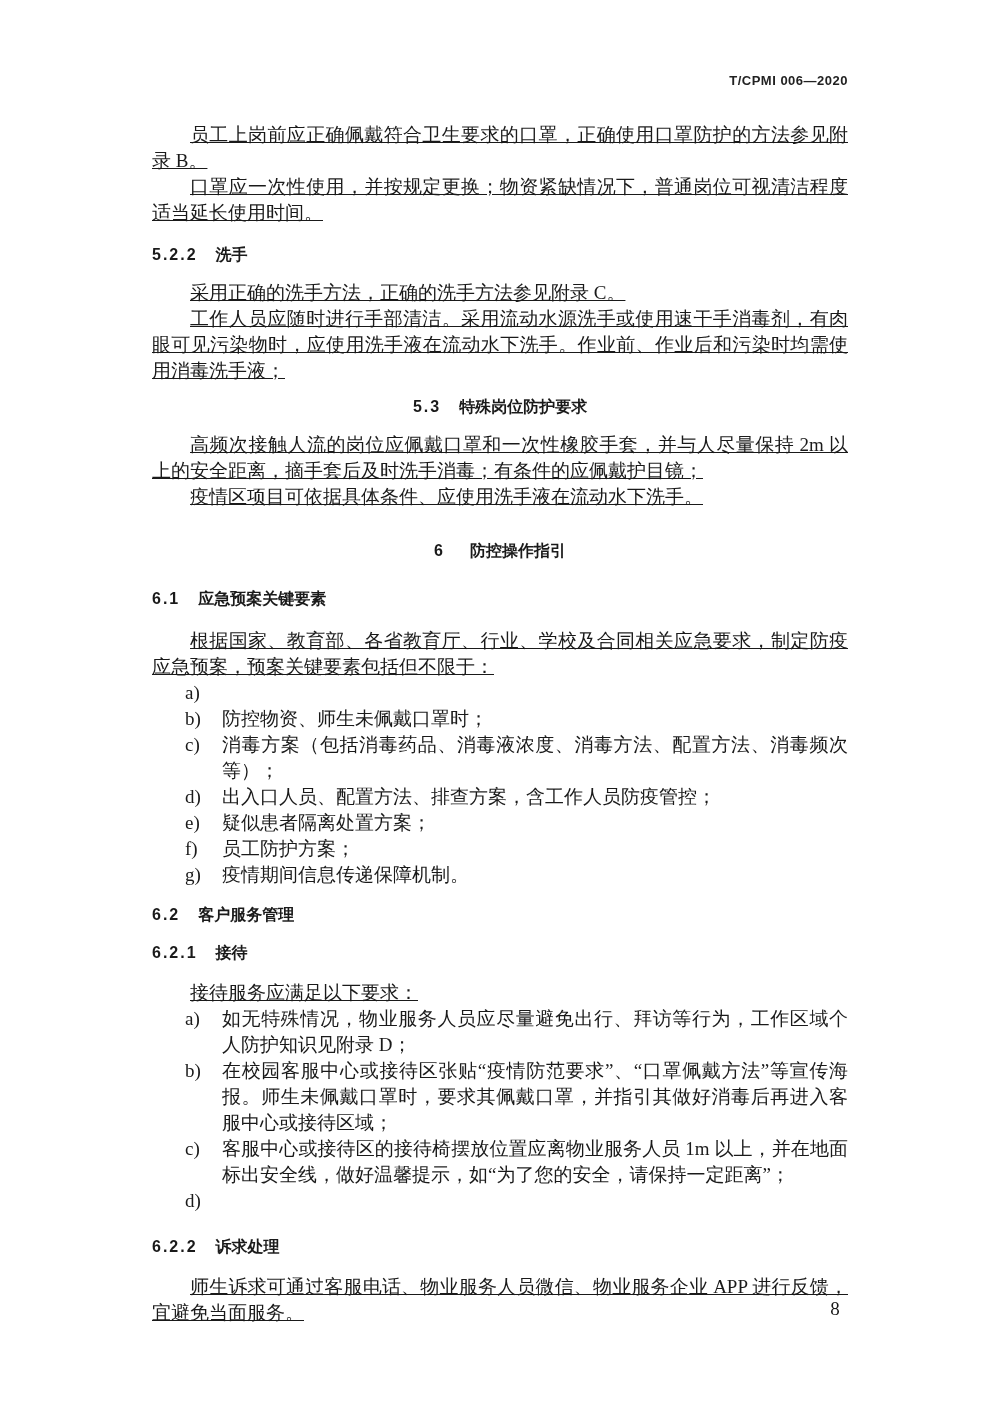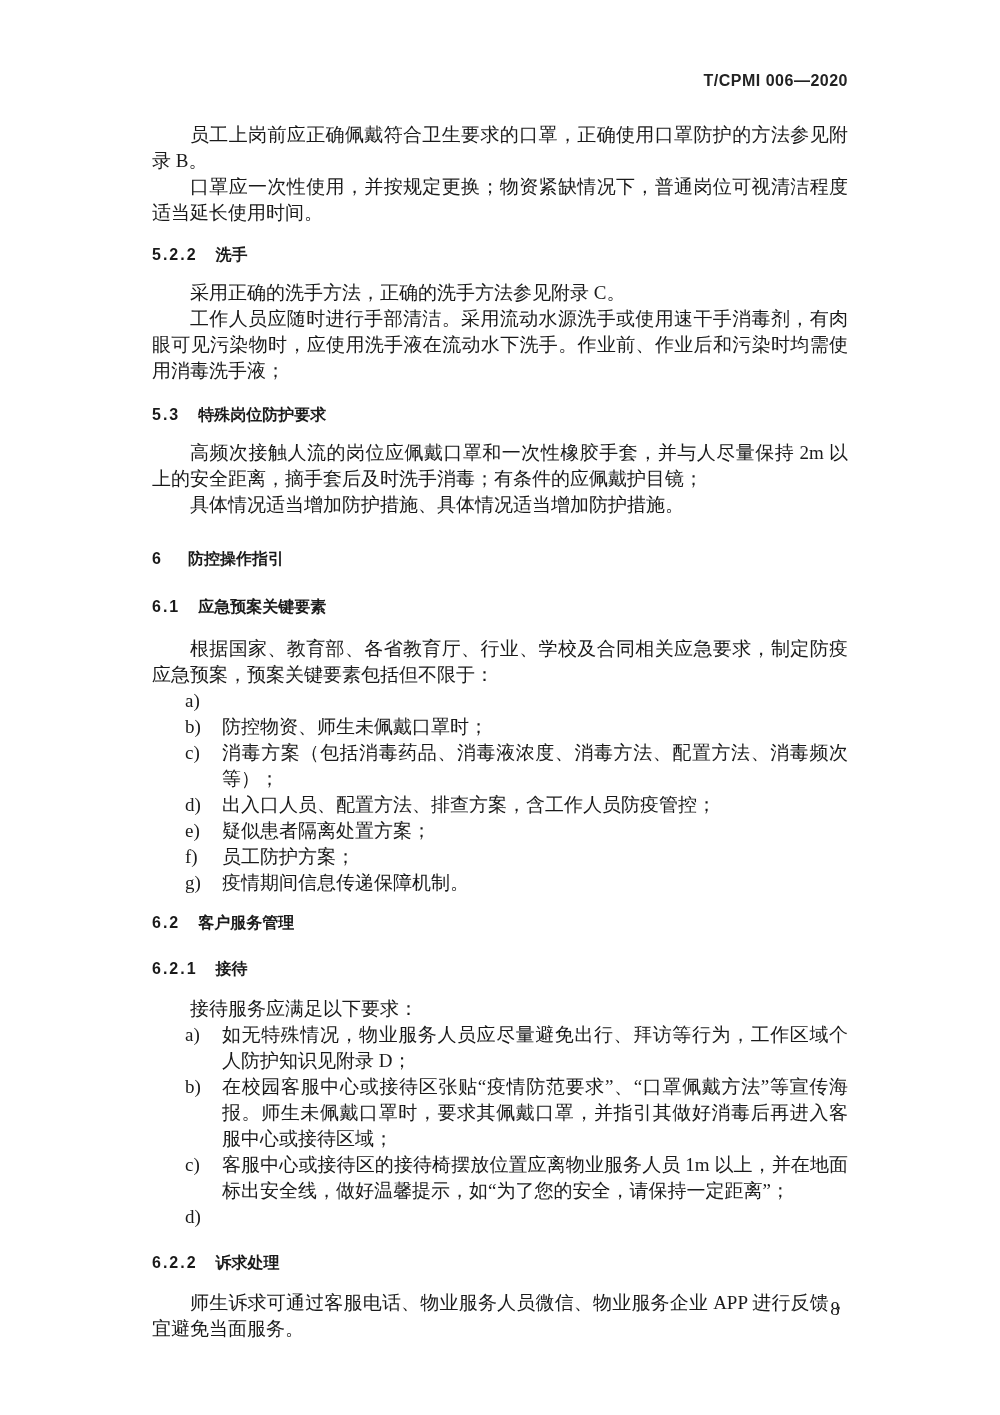--- a/index.html
+++ b/index.html
@@ -13,48 +13,49 @@
     font-size: 19px;
     line-height: 26px;
     overflow: hidden;
   }
   .running-header {
     position: absolute;
     top: 68px;
     right: 152px;
     font-family: "Liberation Sans", "DejaVu Sans", sans-serif;
     font-weight: bold;
-    font-size: 16px;
+    font-size: 13px;
     letter-spacing: 0.5px;
     color: #222222;
   }
   .doc-body {
     position: absolute;
     left: 152px;
     top: 122px;
     width: 696px;
   }
   .para {
     margin: 0;
     text-indent: 2em;
     text-align: justify;
+    text-decoration: underline;
   }
   .heading {
     margin: 16px 0 12px 0;
     font-family: "Liberation Sans", "DejaVu Sans", sans-serif;
     font-weight: bold;
     font-size: 16px;
     color: #1a1a1a;
   }
   .heading .hnum { letter-spacing: 2px; margin-right: 18px; }
-  .h-53   { margin-top: 18px; margin-bottom: 12px; }
-  .h-chapter { margin-top: 28px; margin-bottom: 0; }
+  .h-53   { margin-top: 10px; margin-bottom: 12px; text-align: center; }
+  .h-chapter { margin-top: 28px; margin-bottom: 0; text-align: center; }
   .h-chapter .hnum { margin-right: 25px; }
   .h-61   { margin-top: 22px; margin-bottom: 16px; }
-  .h-62   { margin-top: 14px; margin-bottom: 20px; }
+  .h-62   { margin-top: 14px; margin-bottom: 12px; }
   .h-621  { margin-top: 0; margin-bottom: 14px; }
   .h-622  { margin-top: 20px; margin-bottom: 14px; }
   .list-item {
     display: flex;
     padding-left: 33px;
     margin: 0;
   }
   .item-label {
     flex: 0 0 37px;
     width: 37px;
@@ -90,21 +91,21 @@
     <div class="heading">
       <span class="hnum">5.2.2</span><span>洗手</span>
     </div>
     <p class="para">采用正确的洗手方法，正确的洗手方法参见附录 C。</p>
     <p class="para">工作人员应随时进行手部清洁。采用流动水源洗手或使用速干手消毒剂，有肉眼可见污染物时，应使用洗手液在流动水下洗手。作业前、作业后和污染时均需使用消毒洗手液；</p>
 
     <div class="heading h-53">
       <span class="hnum">5.3</span><span>特殊岗位防护要求</span>
     </div>
     <p class="para">高频次接触人流的岗位应佩戴口罩和一次性橡胶手套，并与人尽量保持 2m 以上的安全距离，摘手套后及时洗手消毒；有条件的应佩戴护目镜；</p>
-    <p class="para">具体情况适当增加防护措施、具体情况适当增加防护措施。</p>
+    <p class="para">疫情区项目可依据具体条件、应使用洗手液在流动水下洗手。</p>
 
     <div class="heading h-chapter">
       <span class="hnum">6</span><span>防控操作指引</span>
     </div>
 
     <div class="heading h-61">
       <span class="hnum">6.1</span><span>应急预案关键要素</span>
     </div>
     <p class="para">根据国家、教育部、各省教育厅、行业、学校及合同相关应急要求，制定防疫应急预案，预案关键要素包括但不限于：</p>
     <div class="list-item">

